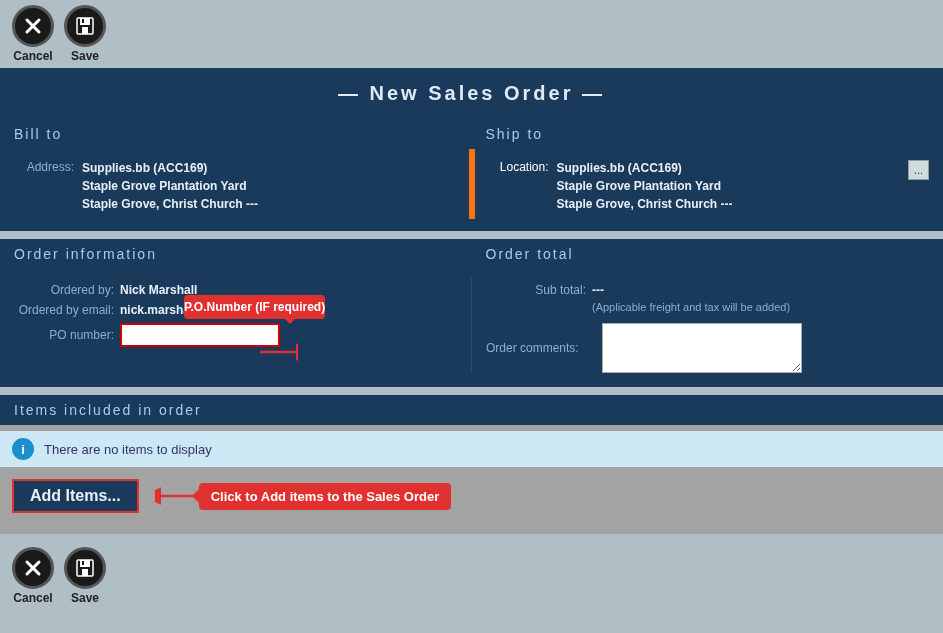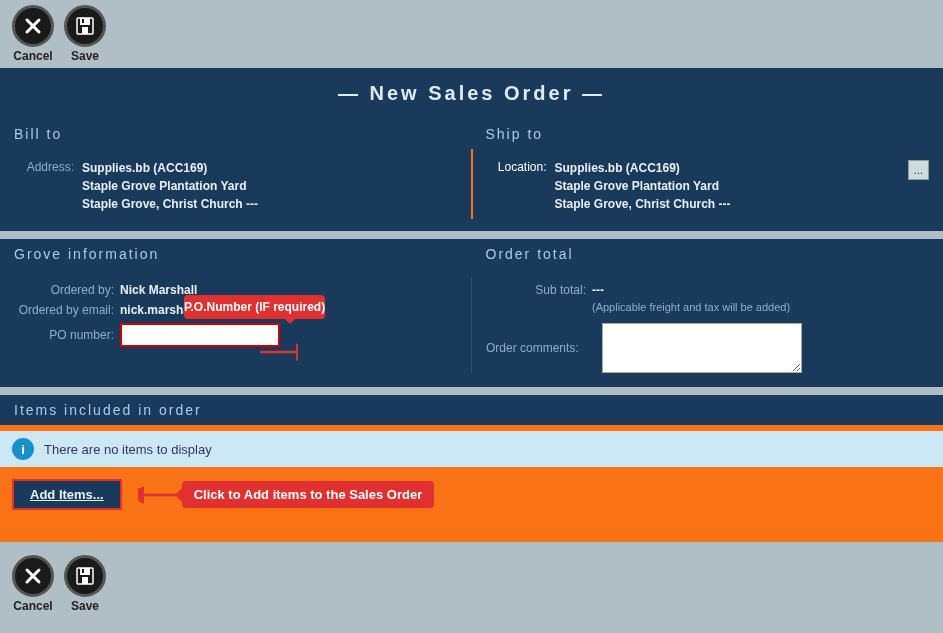--- a/index.html
+++ b/index.html
@@ -79,21 +79,21 @@
       background: #1a3a5c;
       display: flex;
       padding: 0 0 12px 0;
     }
     .bill-section, .ship-section {
       flex: 1;
       padding: 6px 14px 6px 14px;
       color: #cde;
     }
     .bill-section {
-      border-right: 2px solid #f97316;
+      border-right: 6px solid #f97316;
     }
     .address-row {
       display: flex;
       align-items: flex-start;
       gap: 8px;
       margin-top: 4px;
     }
     .address-label {
       color: #8ab0cc;
       font-size: 12px;
@@ -211,22 +211,22 @@
       padding-left: 106px;
     }
     .order-comments-label {
       color: #8ab0cc;
       font-size: 12px;
       min-width: 110px;
     }
 
     
     .items-container {
-      background: #f97316;
-      padding: 0 0 26px 0;
+      background: #a3a3a3;
+      padding: 0 0 15px 0;
     }
     .items-info-bar {
       background: #cce8f5;
       display: flex;
       align-items: center;
       padding: 7px 12px;
       gap: 10px;
       margin: 6px 0;
     }
     .info-icon {
@@ -249,25 +249,24 @@
     .add-items-row {
       display: flex;
       align-items: center;
       padding: 6px 12px;
       gap: 16px;
     }
     .add-items-btn {
       background: #1a3a5c;
       border: 2px solid #e03030;
       color: #e8f0f8;
-      font-size: 13px;
+      font-size: 16px;
       padding: 6px 16px;
       cursor: pointer;
       font-weight: bold;
-      text-decoration: underline;
     }
 
     
     .annotation-bubble {
       background: #e03030;
       color: white;
       font-size: 13px;
       font-weight: bold;
       padding: 6px 12px;
       border-radius: 4px;
@@ -365,21 +364,21 @@
         <div>Staple Grove, Christ Church ---</div>
       </div>
       <button class="ellipsis-btn">...</button>
     </div>
   </div>
 </div>
 
 <div class="section-divider"></div>
 
 <div class="section-row">
-  <div class="section-header">Grove information</div>
+  <div class="section-header">Order information</div>
   <div class="section-header">Order total</div>
 </div>
 <div class="order-info-container">
   <div class="order-info-left">
     <div class="form-row">
       <span class="form-label">Ordered by:</span>
       <span class="form-value">Nick Marshall</span>
     </div>
     <div class="form-row">
       <span class="form-label">Ordered by email:</span>

